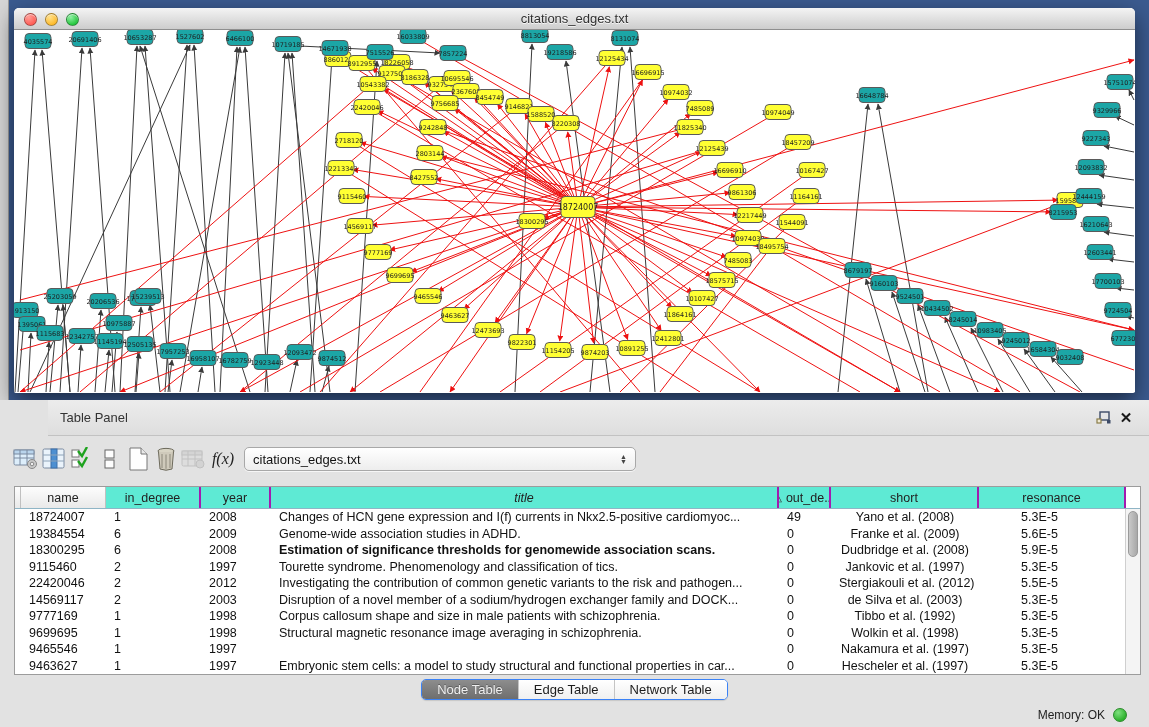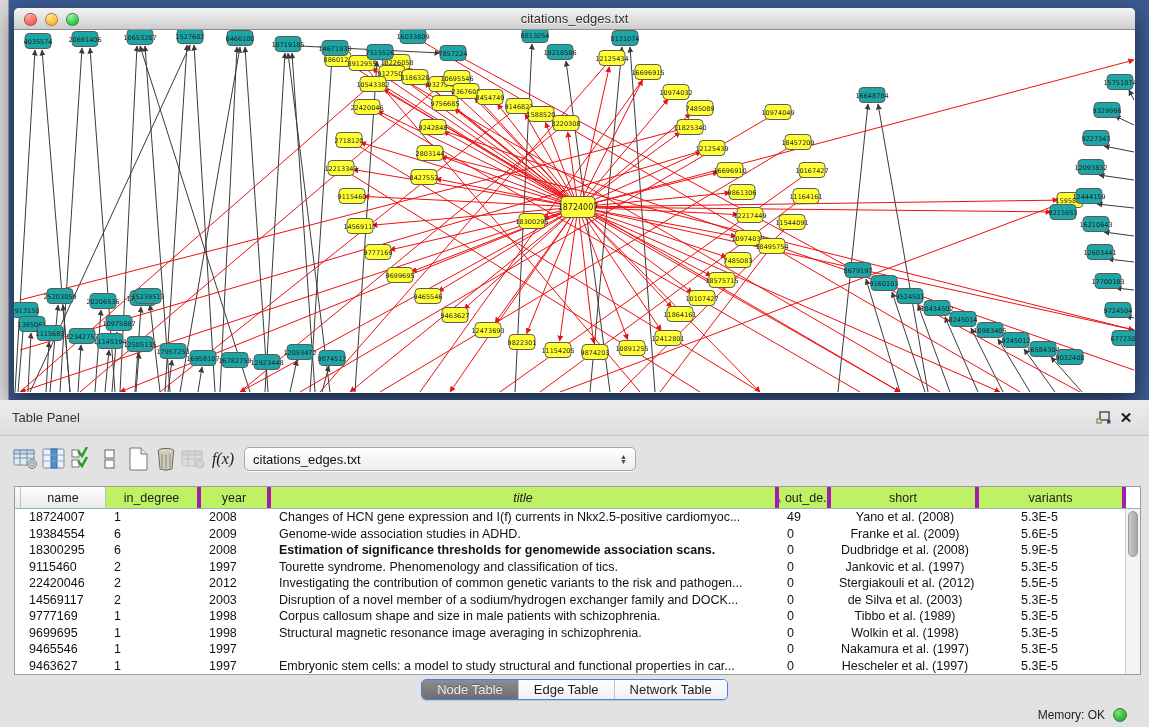--- a/index.html
+++ b/index.html
@@ -18,41 +18,41 @@
   .titlebar .title { font-size:13px; color:#303030; text-shadow:0 1px 0 rgba(255,255,255,.8); }
   .lights { position:absolute; left:10px; top:0; height:22px; display:flex; align-items:center; gap:8px; }
   .light { width:13px; height:13px; border-radius:50%; border:1px solid rgba(0,0,0,.35);
     box-shadow:inset 0 1px 1px rgba(255,255,255,.6); }
   .canvas { position:relative; width:1121px; height:362px; background:#ffffff; overflow:hidden; }
   .canvas svg { display:block; }
 
   
   .panel { position:absolute; left:0; top:400px; width:1149px; height:327px; background:#e2e2e2; }
   .panel-titlebar { height:36px; background:linear-gradient(#ececec,#dedede);
-    border-bottom:1px solid #c2c2c2; display:flex; align-items:center; padding:0 12px; }
+    border-bottom:1px solid #c2c2c2; display:flex; align-items:center; padding:0 12px;margin-left:48px; }
   .panel-titlebar .ptitle { font-size:13px; color:#333; }
   .panel-titlebar .spacer { flex:1; }
   .ptb-icon { width:22px; height:20px; display:flex; align-items:center; justify-content:center; cursor:default; }
   .close-x { font-size:15px; font-weight:bold; color:#1a1a1a; }
 
   .toolbar { height:46px; display:flex; align-items:center; padding:0 12px; }
   .tb-btn { width:28px; height:28px; display:flex; align-items:center; justify-content:center; border-radius:4px; }
   .tb-btn.disabled { opacity:.45; }
   .fx { font-family:"Liberation Serif", serif; font-style:italic; font-size:16px; color:#222; width:30px; text-align:center; }
   .combo { margin-left:6px; width:392px; height:24px; border:1px solid #a8a8a8; border-radius:5px;
     background:linear-gradient(#ffffff,#ededed); display:flex; align-items:center; padding:0 8px;
     font-size:13px; color:#111; box-shadow:0 1px 0 rgba(255,255,255,.7); }
   .combo .cval { flex:1; }
   .combo .arrows { display:flex; flex-direction:column; line-height:5px; font-size:7px; color:#444; }
 
   .tablebox { position:absolute; left:14px; top:86px; width:1127px; height:189px;
     background:#fff; border:1px solid #9c9c9c; display:flex; flex-direction:column; }
   .thead { display:flex; height:22px; flex:0 0 22px; border-bottom:1px solid #8fb5c6; font-size:12.5px; color:#222; }
-  .th { display:flex; align-items:center; justify-content:center; background:#bef264;
-    border-right:4px solid #a21caf; overflow:hidden; white-space:nowrap; }
+  .th { display:flex; align-items:center; justify-content:center; background:#5eead4;
+    border-right:2px solid #a21caf; overflow:hidden; white-space:nowrap; }
   .th.gray { background:linear-gradient(#fdfdfd,#e9e9e9); border-right:1px solid #c0c0c0; }
   .th .sortglyph { font-size:11px; margin-right:4px; color:#333; }
   .tbody { position:relative; flex:1; overflow:hidden; }
   .trow { display:flex; height:16.5px; font-size:12.5px; color:#111; background:#fff; }
   .td { padding:0 8px; overflow:hidden; white-space:nowrap; text-overflow:clip; line-height:16.5px; }
   .vscroll { position:absolute; right:0; top:22px; bottom:0; width:15px;
     background:#f4f4f4; border-left:1px solid #cfcfcf; }
   .vthumb { position:absolute; left:2px; top:2px; width:10px; height:46px; border-radius:6px;
     background:linear-gradient(90deg,#c9c9c9,#a8a8a8); border:1px solid #9a9a9a; }
 
@@ -767,21 +767,21 @@
             <span>title</span>
           </div>
           <div class="th" style="width: 52px;">
             <span class="sortglyph">△</span>
             <span>out_de...</span>
           </div>
           <div class="th" style="width: 148px;">
             <span>short</span>
           </div>
           <div class="th" style="width: 147px;">
-            <span>variants</span>
+            <span>resonance</span>
           </div>
         </div>
       <div class="tbody" id="tbody">
           <div class="trow">
             <div class="td" style="width: 6px; padding: 0px;"></div>
             <div class="td" style="width: 85px;">18724007</div>
             <div class="td" style="width: 95px;">1</div>
             <div class="td" style="width: 70px;">2008</div>
             <div class="td" style="width: 508px;">Changes of HCN gene expression and I(f) currents in Nkx2.5-positive cardiomyoc...</div>
             <div class="td" style="width: 52px;">49</div>
@@ -838,21 +838,21 @@
             <div class="td" style="width: 148px; text-align: center;">de Silva et al. (2003)</div>
             <div class="td" style="width: 147px; padding-left: 42px;">5.3E-5</div>
           </div>
           <div class="trow">
             <div class="td" style="width: 6px; padding: 0px;"></div>
             <div class="td" style="width: 85px;">9777169</div>
             <div class="td" style="width: 95px;">1</div>
             <div class="td" style="width: 70px;">1998</div>
             <div class="td" style="width: 508px;">Corpus callosum shape and size in male patients with schizophrenia.</div>
             <div class="td" style="width: 52px;">0</div>
-            <div class="td" style="width: 148px; text-align: center;">Tibbo et al. (1989)</div>
+            <div class="td" style="width: 148px; text-align: center;">Tibbo et al. (1992)</div>
             <div class="td" style="width: 147px; padding-left: 42px;">5.3E-5</div>
           </div>
           <div class="trow">
             <div class="td" style="width: 6px; padding: 0px;"></div>
             <div class="td" style="width: 85px;">9699695</div>
             <div class="td" style="width: 95px;">1</div>
             <div class="td" style="width: 70px;">1998</div>
             <div class="td" style="width: 508px;">Structural magnetic resonance image averaging in schizophrenia.</div>
             <div class="td" style="width: 52px;">0</div>
             <div class="td" style="width: 148px; text-align: center;">Wolkin et al. (1998)</div>

